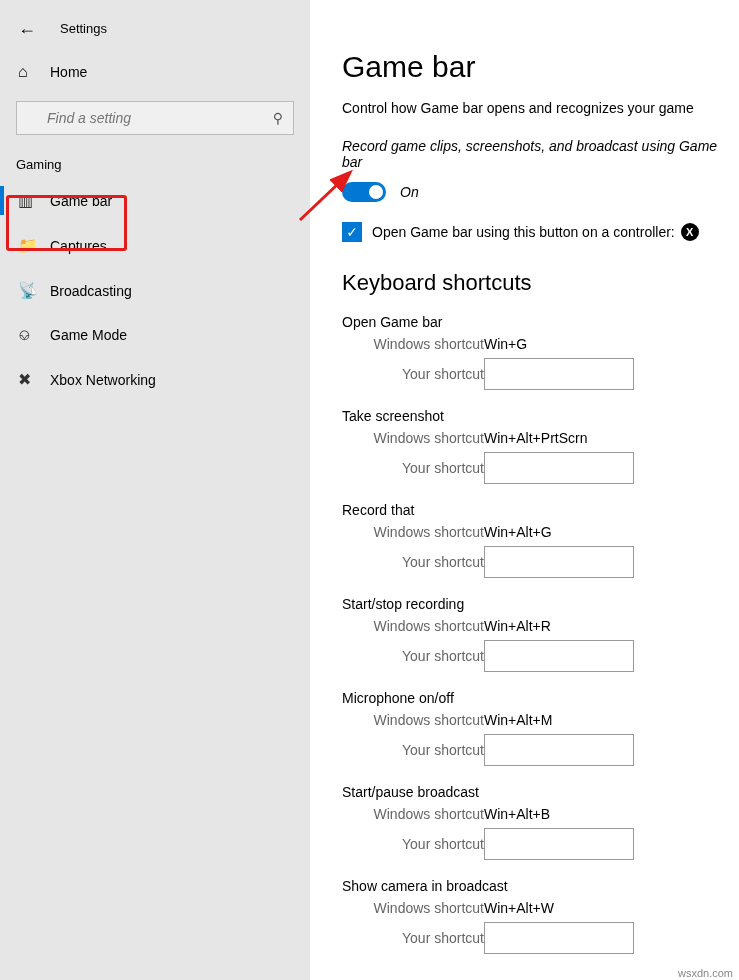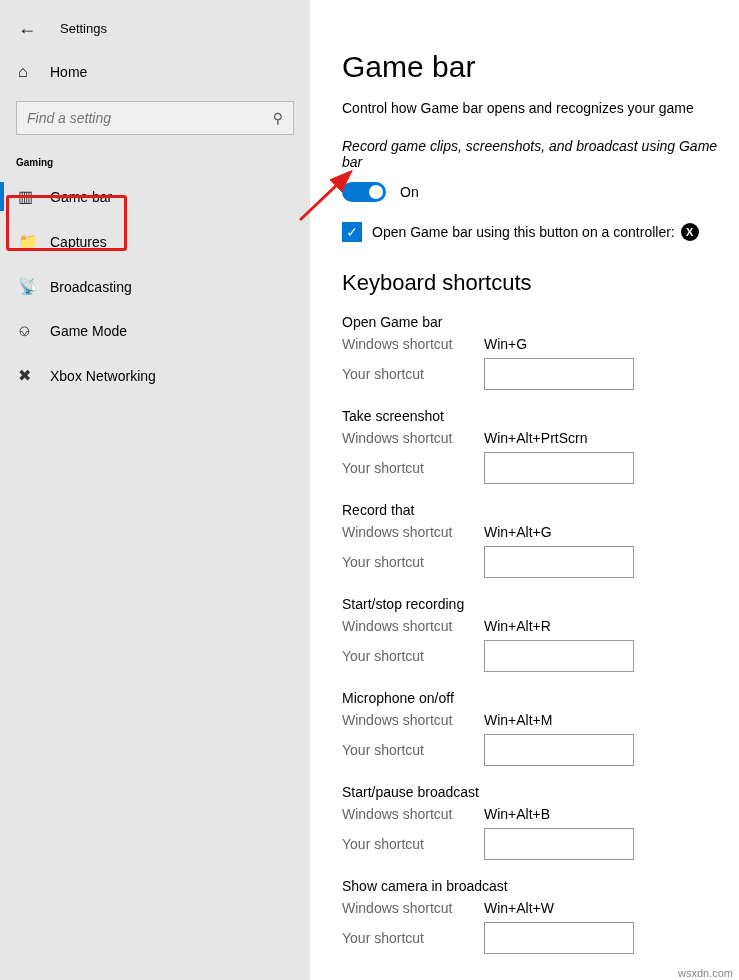--- a/index.html
+++ b/index.html
@@ -46,26 +46,27 @@
     justify-content: space-between;
   }
   .search-input {
     border: none;
     background: transparent;
     outline: none;
     font-size: 14px;
     width: 85%;
     font-style: italic;
     color: #737373;
+    margin-left: 20px;
   }
   .search-icon { color: #555; font-size: 14px; }
   .section-label {
-    font-weight: 700;
+    font-weight: 400;
     padding: 4px 28px 6px 16px;
-    font-size: 10px;
+    font-size: 13px;
   }
   .nav-item {
     display: flex;
     align-items: center;
     padding: 13px 16px 13px 18px;
     cursor: pointer;
     position: relative;
   }
   .nav-item .icon { width: 22px; font-size: 16px; margin-right: 10px; color:#333;}
   .nav-item.selected::before {
@@ -88,21 +89,21 @@
     padding: 50px 0 0 32px;
     overflow: hidden;
   }
   .page-title {
     font-size: 30px;
     font-weight: 500;
     margin-bottom: 16px;
   }
   .desc { font-size: 14px; margin-bottom: 22px; }
   .record-label { font-size: 14px; margin-bottom: 12px; font-style: italic; }
-  .toggle-row { display:flex; align-items:center; margin-bottom: 20px; }
+  .toggle-row { display:flex; align-items:center; margin-bottom: 20px; font-style: italic; }
   .toggle {
     width: 44px; height: 20px;
     background: #0078d4;
     border-radius: 10px;
     position: relative;
     margin-right: 14px;
     cursor: pointer;
   }
   .toggle::after {
     content:"";
@@ -120,21 +121,21 @@
     display:flex; align-items:center; justify-content:center;
     font-size:14px;
     margin-right:10px;
     cursor:pointer;
   }
   .xbox-icon { margin-left:6px; font-size:15px; display:inline-flex; align-items:center; justify-content:center; width:18px; height:18px; border-radius:50%; background:#000; color:#fff; font-size:11px; font-weight:bold;}
   .section-heading { font-size: 22px; font-weight:500; margin-bottom: 18px; }
   .shortcut-block { margin-bottom: 18px; }
   .sc-title { font-size: 14px; margin-bottom: 6px; }
   .sc-row { display:flex; align-items:center; margin-bottom:6px; }
-  .sc-label { width: 142px; color:#666; font-size:14px; }
+  .sc-label { width: 142px; color:#666; font-size:14px;text-align:right; }
   .sc-value { font-size:14px; }
   .sc-input {
     width: 150px; height: 32px;
     border: 1px solid #999;
     background:#fff;
     outline:none;
     padding:0 6px;
     font-size:14px;
   }
   .arrow-annot {

